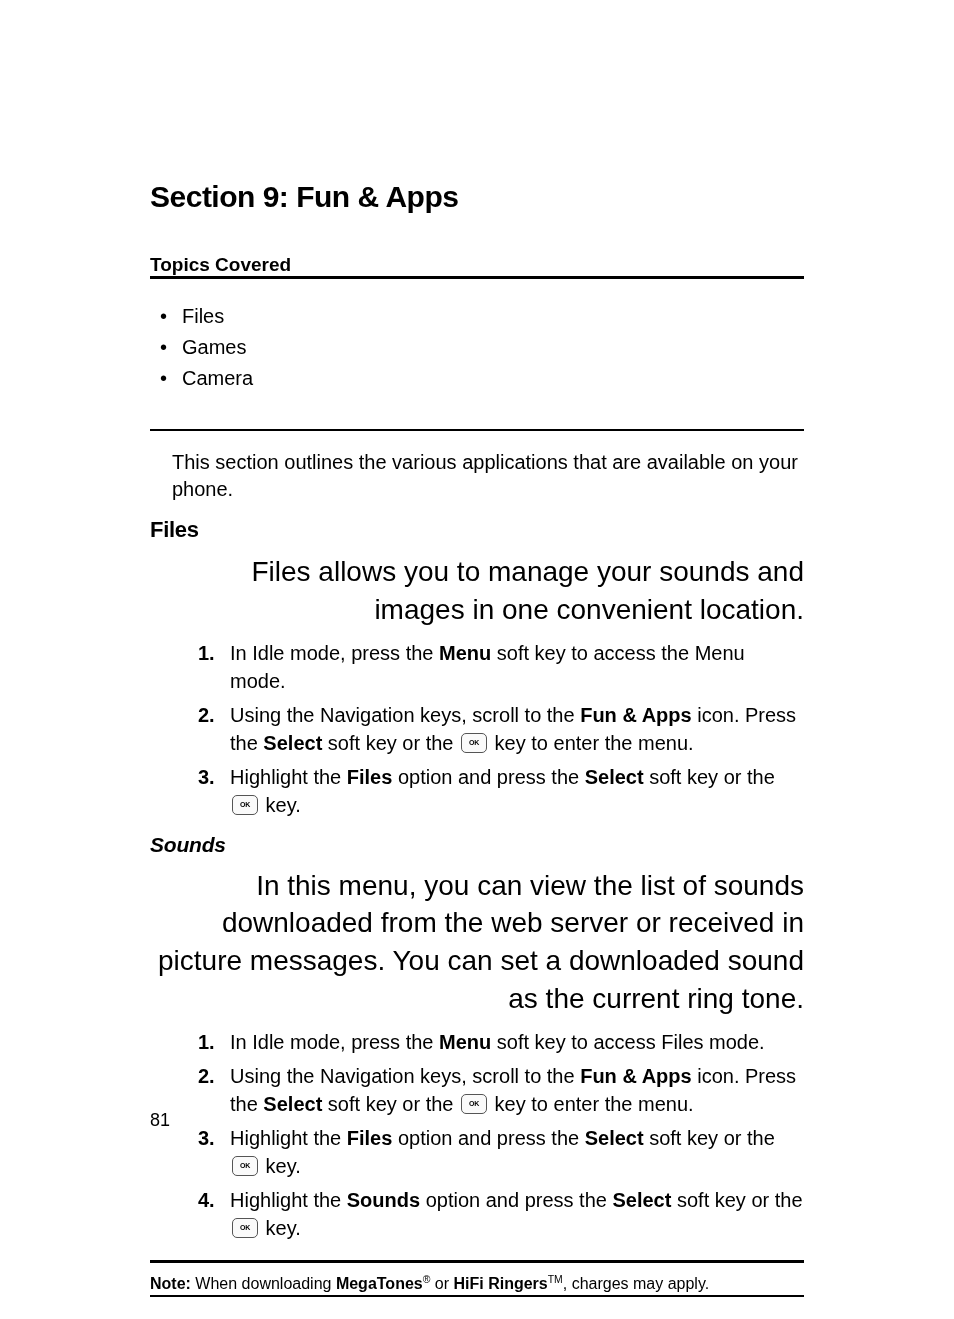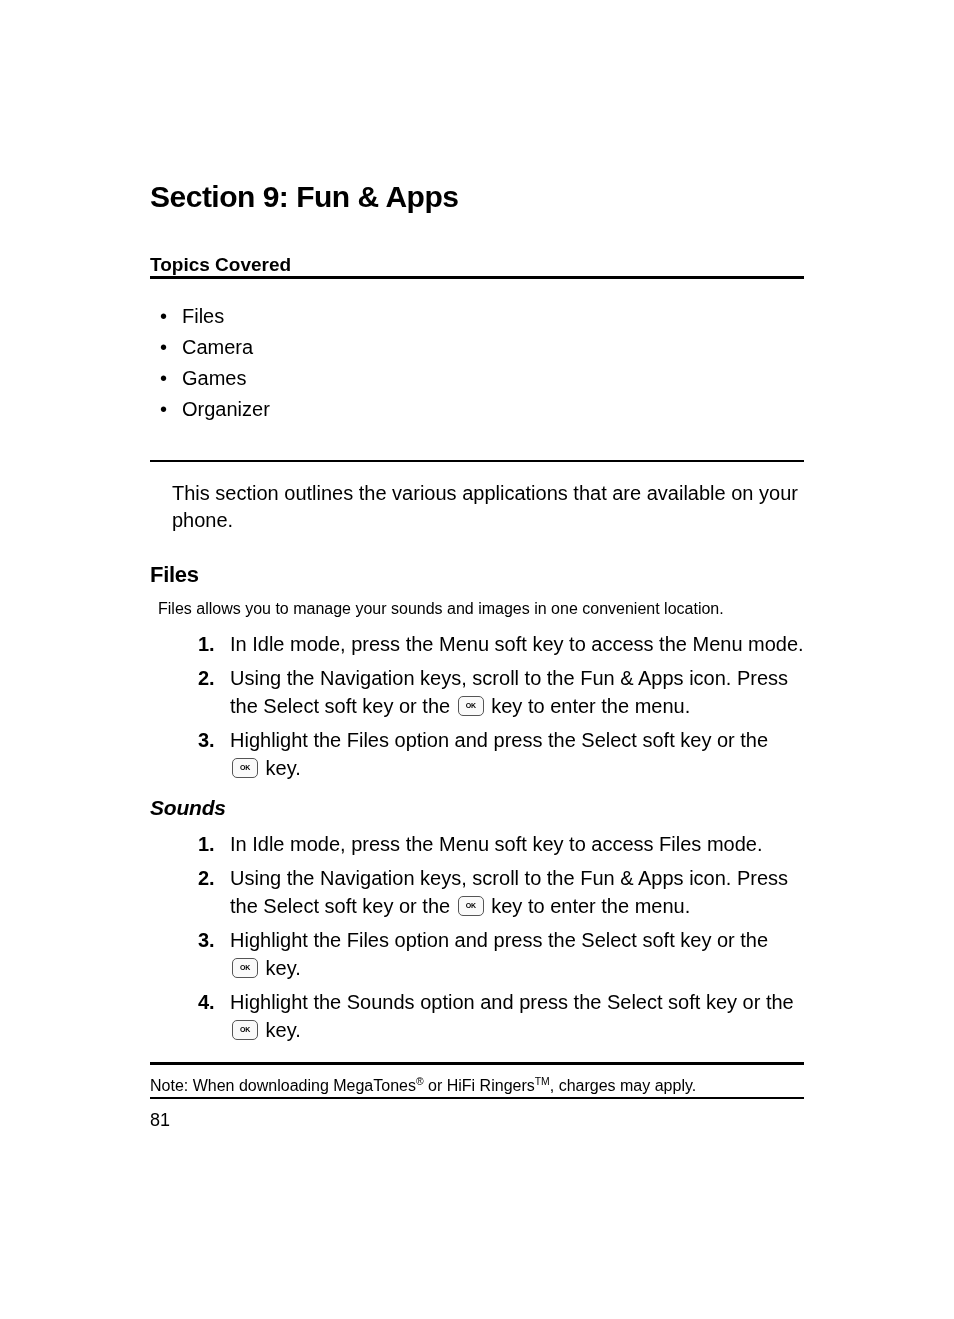--- a/index.html
+++ b/index.html
@@ -47,34 +47,35 @@
       font-size: 20px;
     }
     .mid-rule {
       border: none;
       border-top: 2px solid #000;
       margin-bottom: 18px;
     }
     .intro-text {
       font-size: 20px;
       padding-left: 22px;
-      margin-bottom: 28px;
+      margin-bottom: 14px;
       line-height: 1.35;
     }
     .heading-h2 {
       font-size: 22px;
       font-weight: 900;
       margin-bottom: 10px;
       letter-spacing: -0.3px;
     }
     .body-text {
-      font-size: 16px;
+      font-size: 28px;
       padding-left: 8px;
       line-height: 1.35;
       margin-bottom: 10px;
+      text-align: right;
     }
     .steps {
       list-style: none;
       padding-left: 48px;
       margin-bottom: 14px;
     }
     .steps li {
       font-size: 20px;
       line-height: 1.4;
       margin-bottom: 6px;
@@ -86,21 +87,21 @@
       left: 0;
       font-weight: bold;
     }
     .heading-h3 {
       font-size: 21px;
       font-style: italic;
       font-weight: 900;
       margin-bottom: 10px;
       letter-spacing: -0.2px;
     }
-    .bold { font-weight: normal; }
+    .bold { font-weight: bold; }
     .ok-key {
       display: inline-block;
       width: 26px;
       height: 20px;
       border: 1.5px solid #555;
       border-radius: 5px;
       vertical-align: -3px;
       position: relative;
       margin: 0 2px;
       background: #fafafa;
@@ -141,23 +142,22 @@
 </head>
 <body>
 
 <div class="page">
   <h1 class="section-title">Section 9: Fun &amp; Apps</h1>
 
   <div class="topics-heading">Topics Covered</div>
   <hr class="topics-rule">
   <ul class="topics-list">
     <li>Files</li>
+    <li>Games</li>
     <li>Camera</li>
-    <li>Games</li>
-    <li>Organizer</li>
   </ul>
 
   <hr class="mid-rule">
   <p class="intro-text">This section outlines the various applications that are available on your phone.</p>
 
   <h2 class="heading-h2">Files</h2>
   <p class="body-text">Files allows you to manage your sounds and images in one convenient location.</p>
   <ol class="steps">
     <li>
       <span class="num">1.</span>
@@ -167,20 +167,21 @@
       <span class="num">2.</span>
       <span>Using the Navigation keys, scroll to the </span><span class="bold">Fun &amp; Apps</span><span> icon. Press the </span><span class="bold">Select</span><span> soft key or the </span><span class="ok-key"></span><span> key to enter the menu.</span>
     </li>
     <li>
       <span class="num">3.</span>
       <span>Highlight the </span><span class="bold">Files</span><span> option and press the </span><span class="bold">Select</span><span> soft key or the </span><br><span class="ok-key"></span><span> key.</span>
     </li>
   </ol>
 
   <h3 class="heading-h3">Sounds</h3>
+  <p class="body-text">In this menu, you can view the list of sounds downloaded from the web server or received in picture messages. You can set a downloaded sound as the current ring tone.</p>
   <ol class="steps">
     <li>
       <span class="num">1.</span>
       <span>In Idle mode, press the </span><span class="bold">Menu</span><span> soft key to access Files mode.</span>
     </li>
     <li>
       <span class="num">2.</span>
       <span>Using the Navigation keys, scroll to the </span><span class="bold">Fun &amp; Apps</span><span> icon. Press the </span><span class="bold">Select</span><span> soft key or the </span><span class="ok-key"></span><span> key to enter the menu.</span>
     </li>
     <li>

